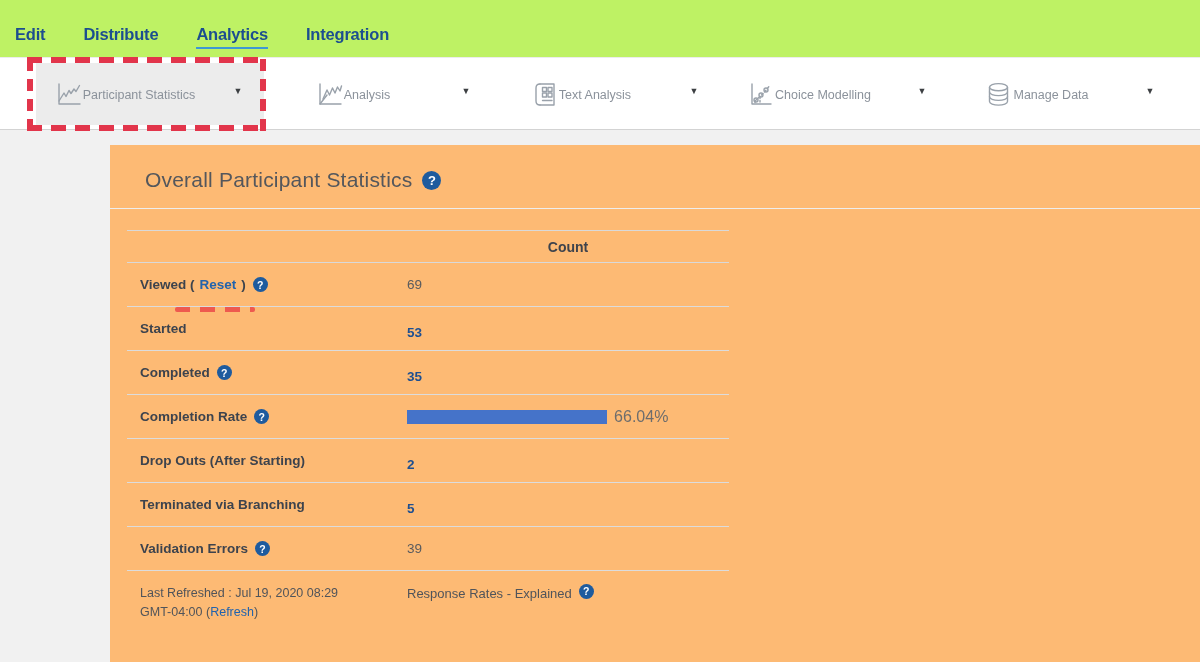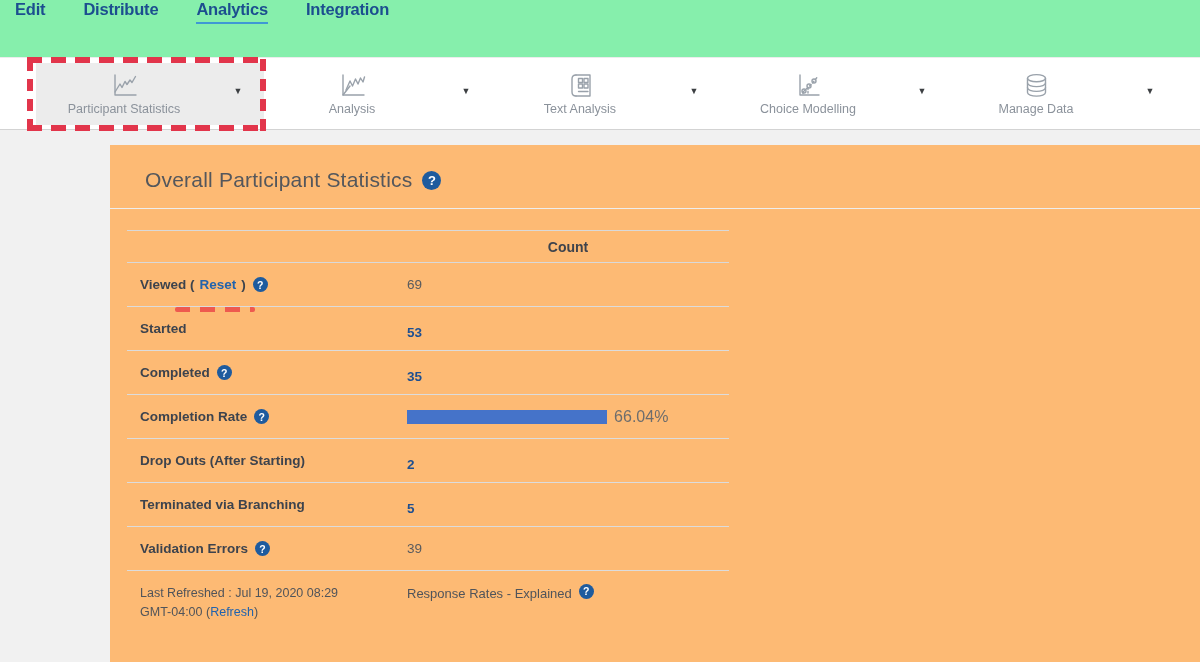--- a/index.html
+++ b/index.html
@@ -10,21 +10,21 @@
   *{box-sizing:border-box; margin:0; padding:0;}
   html,body{width:1200px; height:662px; overflow:hidden;}
   body{
     font-family:"Liberation Sans","DejaVu Sans",sans-serif;
     background:#f1f1f1; position:relative; color:#3d434d;
   }
 
   
   .navbar{
     position:absolute; left:0; top:0; width:1200px; height:57px;
-    background:#86efac; display:flex; align-items:flex-start;
+    background:#bef264; display:flex; align-items:flex-end;
     padding:0 0 8px 15px; gap:38px;
   }
   .nav-item{
     font-size:16.5px; font-weight:700; color:var(--nav-blue);
     letter-spacing:-0.2px; cursor:pointer; padding-bottom:3px;
     border-bottom:2px solid transparent;
   }
   .nav-item.active{border-bottom:2px solid #3f98d4;}
 
   
@@ -32,21 +32,21 @@
     position:absolute; left:0; top:57px; width:1200px; height:73px;
     background:#fff; border-top:1px solid #ececec; border-bottom:1px solid #d3d3d3;
     display:flex; align-items:center; padding-left:36px;
   }
   .tb-group{
     width:228px; height:62px; display:flex; align-items:center;
     position:relative;
   }
   .tb-group.selected{background:#ececec;}
   .tb-main{
-    flex:1; display:flex; flex-direction:column; align-items:center;
+    flex:1; display:flex; flex-direction:row; align-items:center;
     justify-content:center; cursor:pointer;
   }
   .tb-icon{height:28px; display:flex; align-items:flex-end;}
   .tb-icon svg{stroke:#99a1aa; fill:none; stroke-width:1.4; stroke-linecap:round; stroke-linejoin:round;}
   .tb-label{font-size:12.5px; color:#8b929b; margin-top:3px; white-space:nowrap;}
   .tb-caret{
     width:52px; text-align:center; font-size:9px; color:#3c3f42;
     cursor:pointer; user-select:none; padding-bottom:6px;
   }
   

